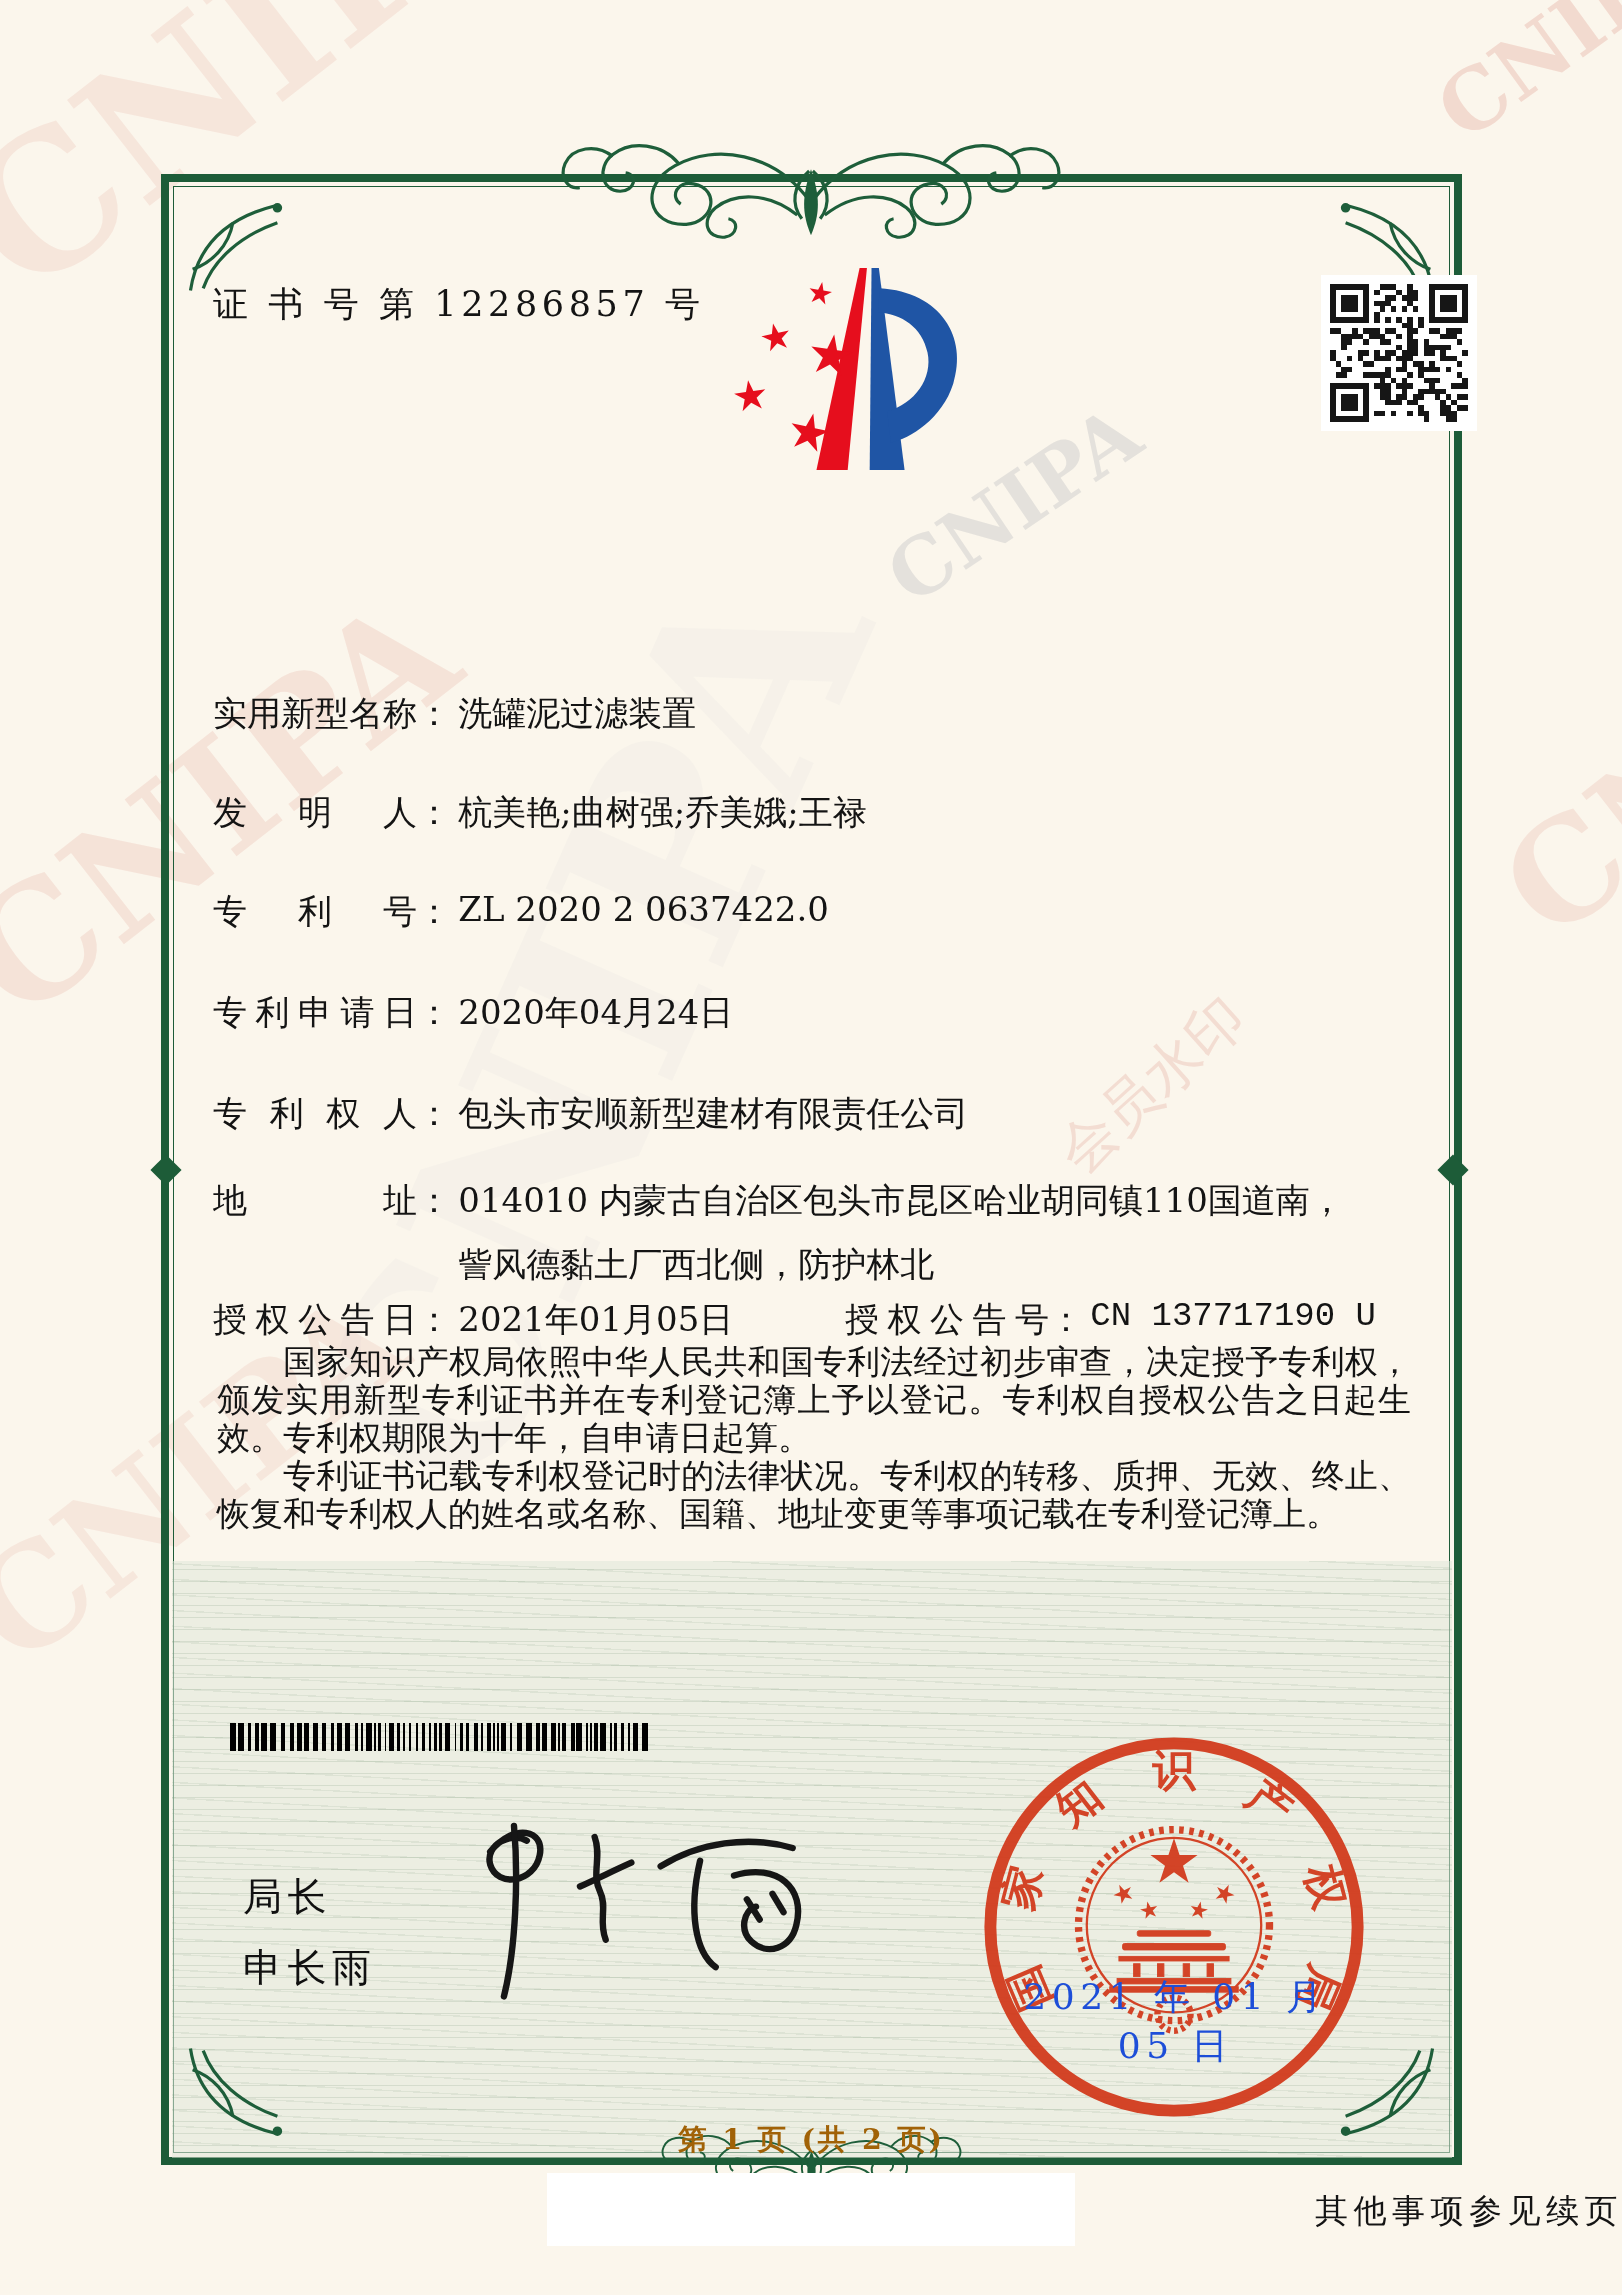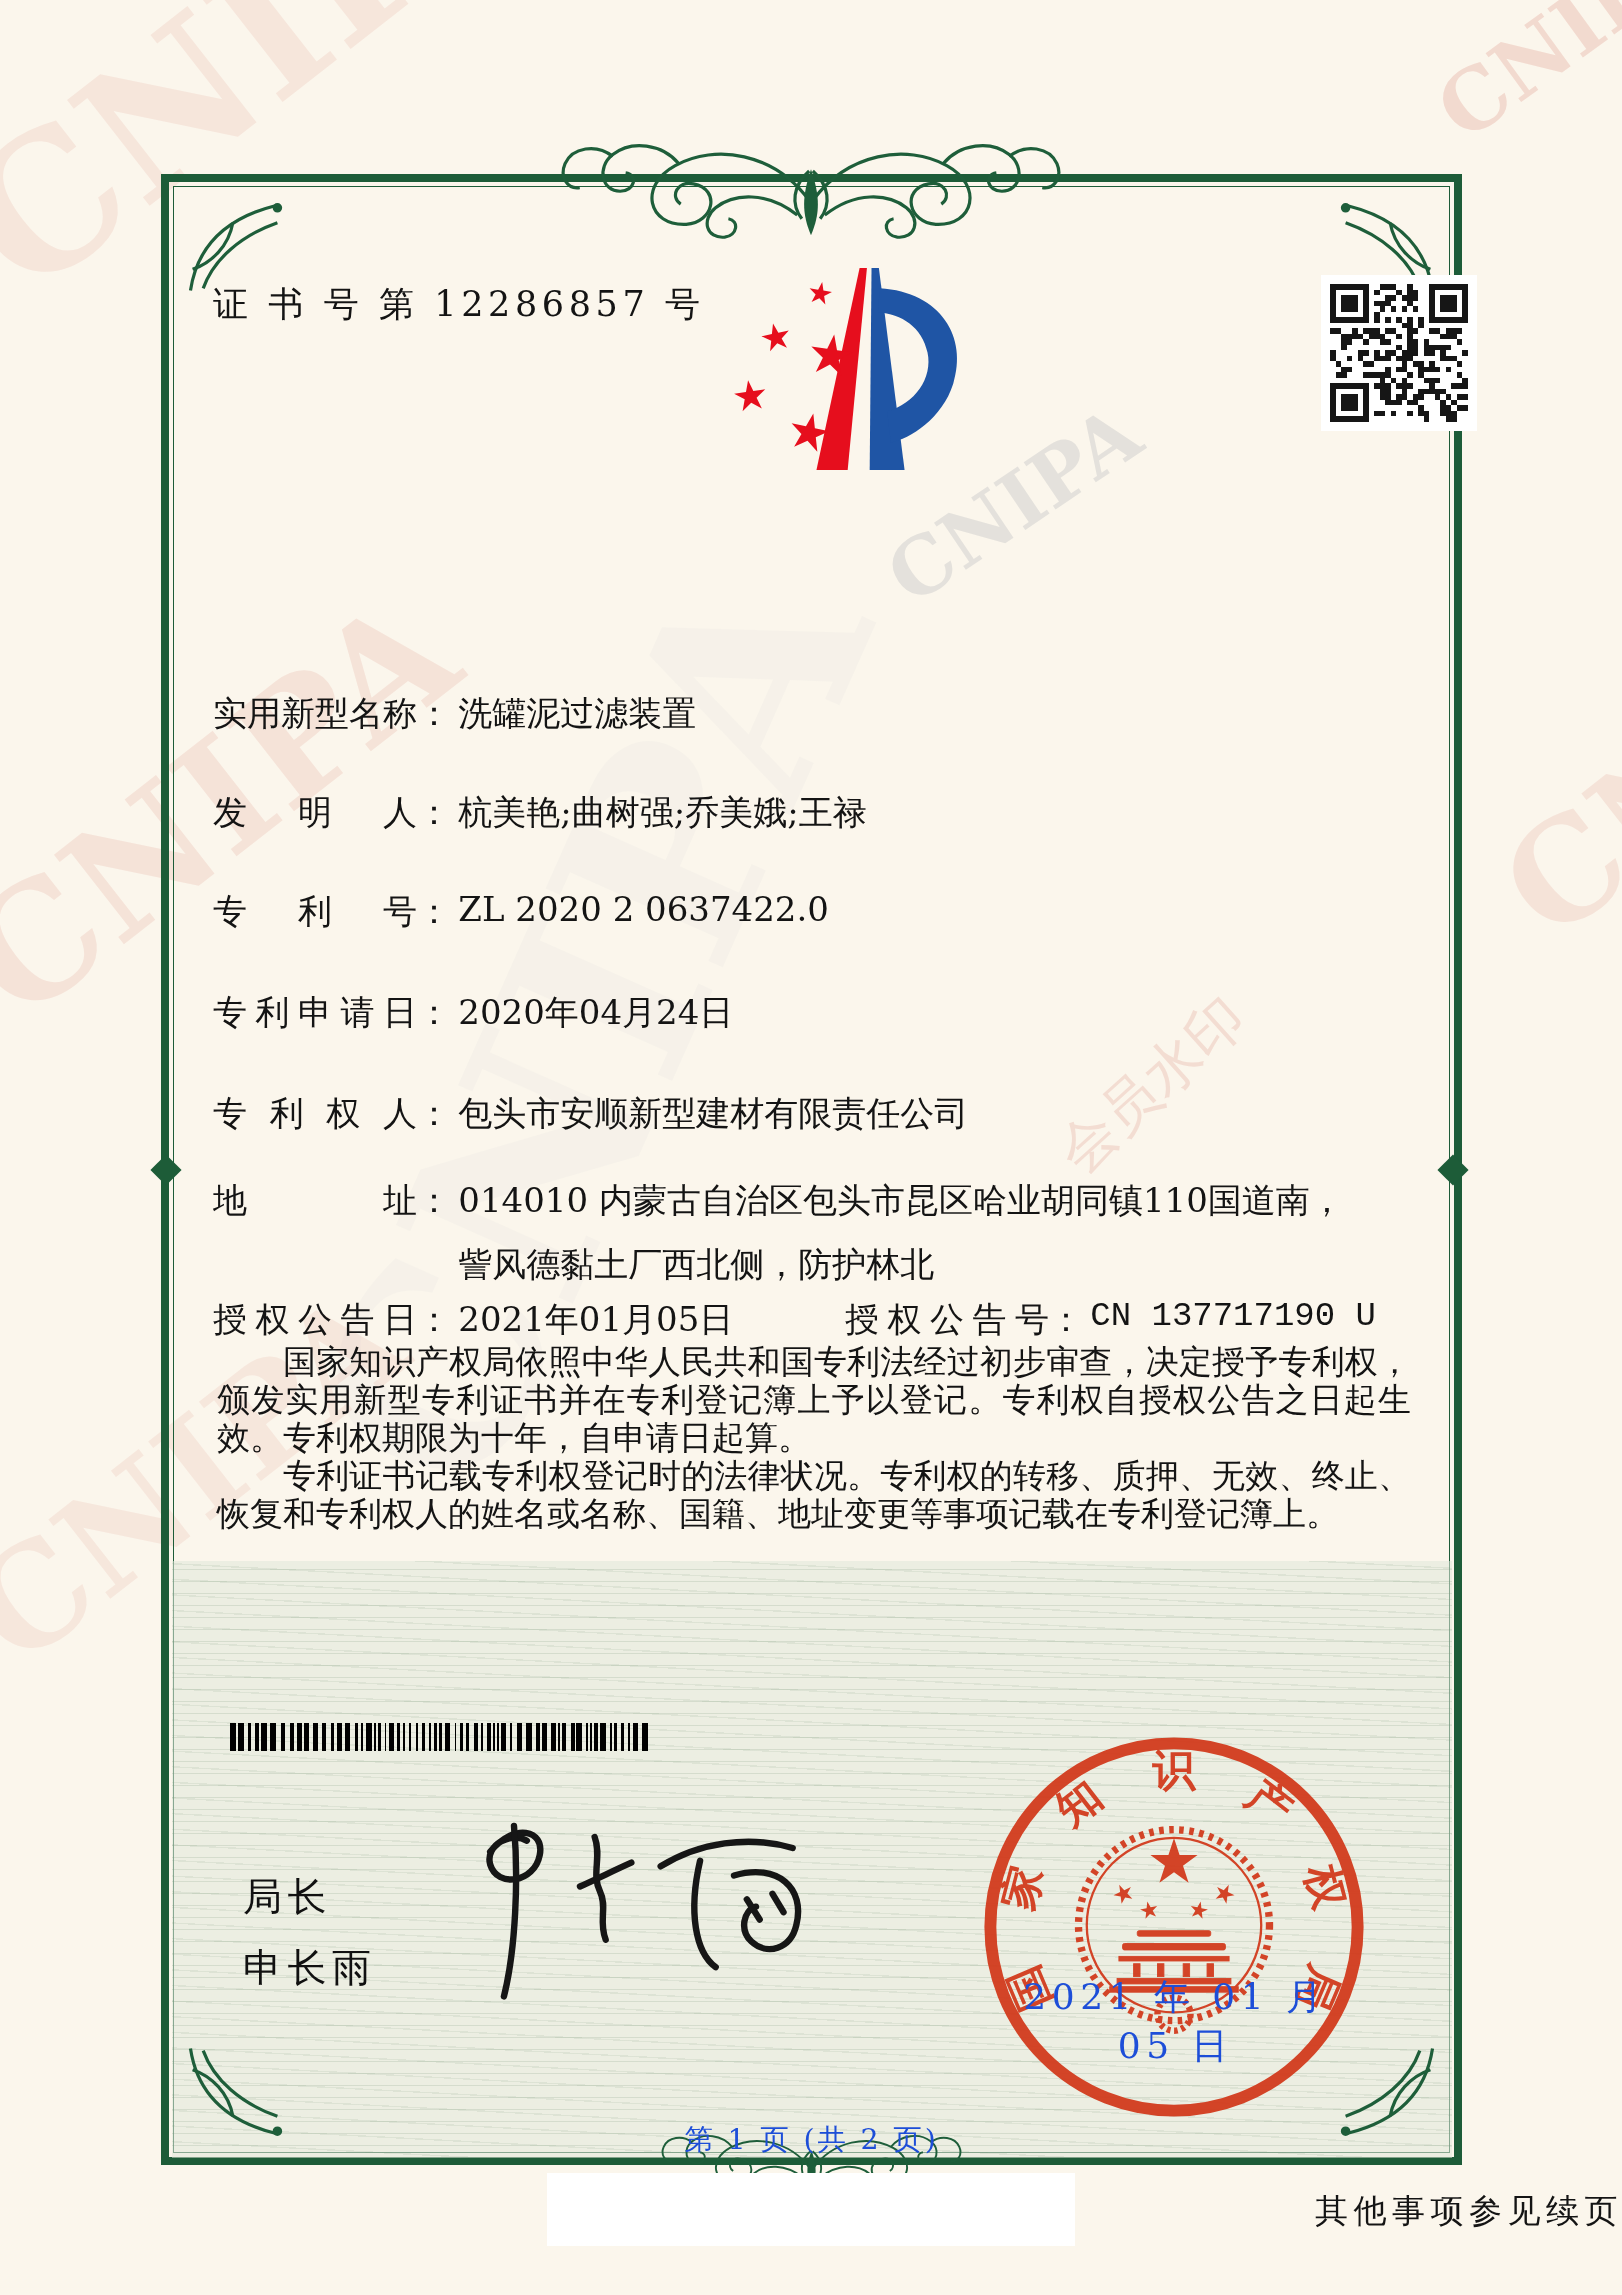--- a/index.html
+++ b/index.html
@@ -45,21 +45,21 @@
   .barcode .bar{height:27.5px;background:#000;}
 
   .officer-title{position:absolute;left:243px;top:1870px;font-family:"DejaVu Sans",sans-serif;font-size:39px;letter-spacing:5.5px;color:#111;}
   .officer-name{position:absolute;left:243px;top:1941px;font-family:"DejaVu Sans",sans-serif;font-size:39px;letter-spacing:5.5px;color:#111;}
   .sig{position:absolute;left:424px;top:1804px;}
 
   .seal{position:absolute;left:972px;top:1725px;width:404px;height:404px;opacity:.94;}
   .seal-char{position:absolute;font-size:43px;font-weight:700;color:#d23a1c;font-family:"DejaVu Serif",serif;}
   .seal-date{position:absolute;left:992px;top:1973px;width:367px;text-align:center;font-size:36px;letter-spacing:5.5px;color:#1d4ed8;}
 
-  .page-no{position:absolute;left:0;width:100%;top:2121px;text-align:center;font-size:28.5px;letter-spacing:2.8px;color:#1d4ed8;}
+  .page-no{position:absolute;left:0;width:100%;top:2121px;text-align:center;font-size:28.5px;letter-spacing:2.8px;color:#a16207;font-weight:bold;}
   .cont-band{position:absolute;left:547px;top:2173px;width:528px;height:73px;background:#ffffff;}
   .cont-note{position:absolute;left:0;width:100%;top:2189px;text-align:right;font-size:33px;letter-spacing:5.5px;}
 
   .diamond{position:absolute;width:22px;height:22px;background:#1d5c38;transform:rotate(45deg);}
 </style>
 </head>
 <body>
 
 <div class="page">
 

